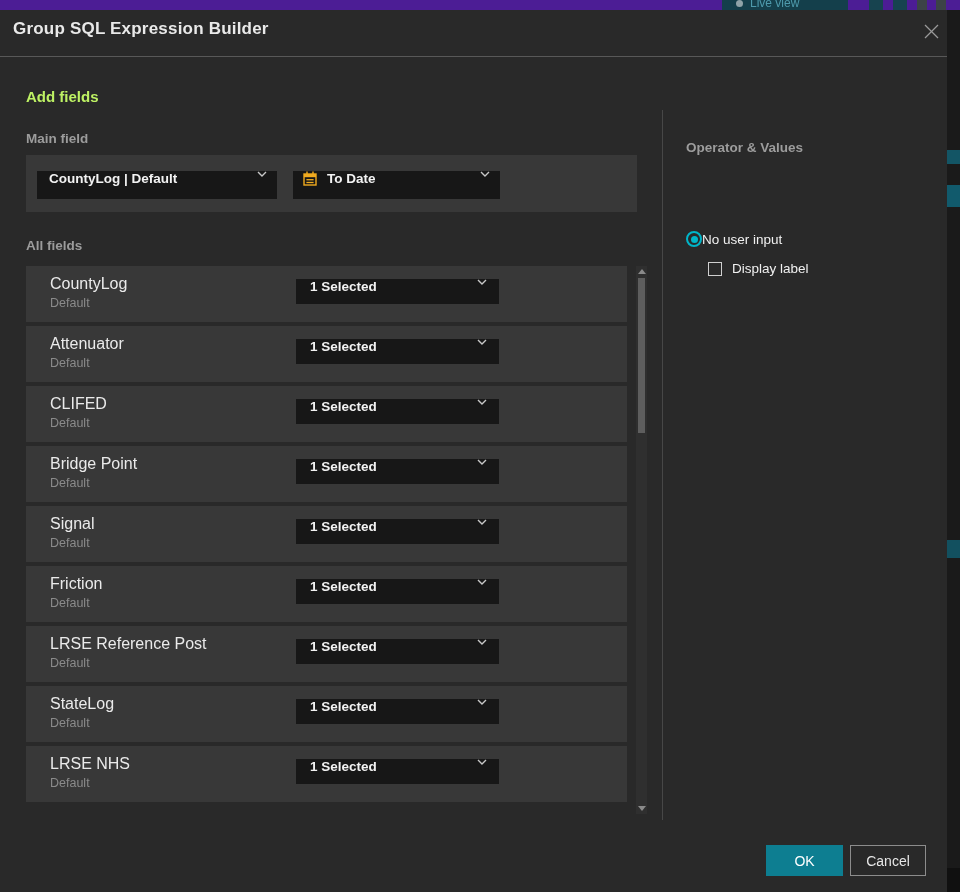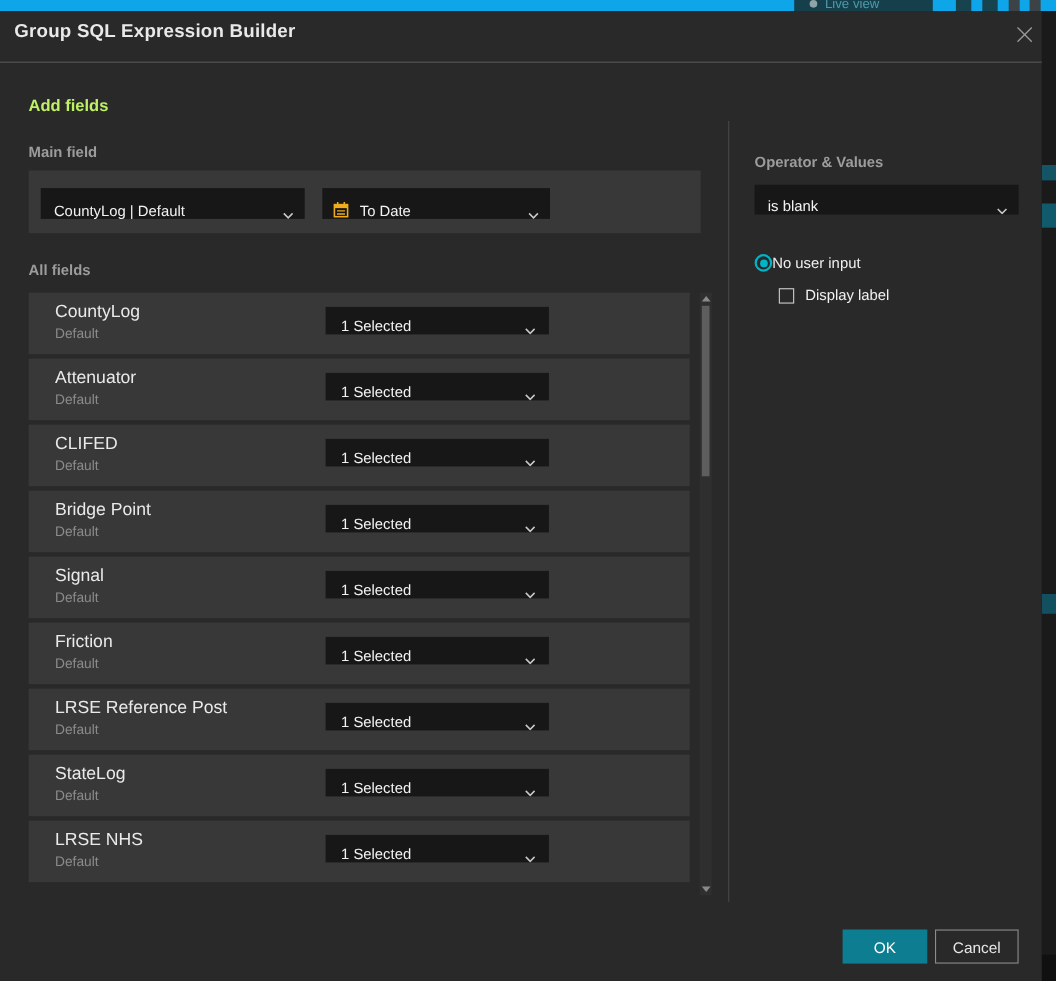--- a/index.html
+++ b/index.html
@@ -5,21 +5,21 @@
   html,body{margin:0;padding:0;}
   body{
     width:960px;height:892px;position:relative;overflow:hidden;
     background:#191919;
     font-family:"Liberation Sans","DejaVu Sans",sans-serif;
     -webkit-font-smoothing:antialiased;
   }
   .abs{position:absolute;}
 
   
-  .bg-strip{left:0;top:0;width:960px;height:10px;background:#0ea5e9;overflow:hidden;}
+  .bg-strip{left:0;top:0;width:960px;height:10px;background:#4c1d95;overflow:hidden;}
   .liveview-chip{position:absolute;left:722px;top:-18px;width:126px;height:28px;
     background:#143f4b;color:#4e9aac;font-size:12px;display:flex;align-items:center;gap:7px;
     padding-left:14px;box-sizing:border-box;}
   .liveview-dot{width:7px;height:7px;border-radius:50%;background:#8fa3a8;flex:0 0 auto;margin-top:14px;}
   .liveview-text{margin-top:14px;}
   .bg-frag{position:absolute;top:0;height:10px;}
 
   
   .right-strip{left:947px;top:10px;width:13px;height:882px;background:#1a1a1a;}
   .right-frag{position:absolute;left:0;width:13px;}
@@ -29,22 +29,22 @@
   .dialog-title{left:13px;top:9px;font-size:17px;font-weight:600;color:#e9e9e9;letter-spacing:.2px;}
   .close-btn{left:918px;top:8px;width:26px;height:26px;display:flex;align-items:center;justify-content:center;cursor:pointer;}
   .header-sep{left:0;top:46px;width:947px;height:1px;background:#585858;}
 
   .section-title{left:26px;top:78px;font-size:15px;font-weight:700;color:#bef264;}
   .group-label{font-size:13.5px;font-weight:700;color:#9c9c9c;}
 
   
   .mainfield-label{left:26px;top:121px;}
   .mainfield-panel{left:26px;top:145px;width:611px;height:57px;background:#383838;}
-  .dd{background:#171717;display:flex;align-items:flex-end;box-sizing:border-box;
-      color:#f2f2f2;font-size:13.5px;cursor:pointer;}
+  .dd{background:#171717;display:flex;align-items:flex-start;box-sizing:border-box;
+      color:#f2f2f2;font-size:13.5px;cursor:pointer;font-weight:bold;}
   .dd .dd-text{flex:1;padding-left:12px;white-space:nowrap;overflow:hidden;}
   .dd .chev{flex:0 0 auto;padding-right:10px;display:flex;align-items:center;}
   .dd-field{position:absolute;left:11px;top:16px;width:240px;height:28px;}
   .dd-date{position:absolute;left:267px;top:16px;width:207px;height:28px;}
   .dd-date .cal{flex:0 0 auto;padding-left:9px;display:flex;align-items:center;}
   .dd-date .dd-text{padding-left:9px;}
 
   
   .allfields-label{left:26px;top:228px;}
   .rows{left:26px;top:256px;width:601px;}
@@ -272,28 +272,20 @@
   <div class="abs scrollbar">
     <div class="scroll-up"></div>
     <div class="scroll-thumb"></div>
     <div class="scroll-down"></div>
   </div>
 
   <div class="abs v-divider"></div>
 
   <div class="abs group-label op-label">Operator &amp; Values</div>
 
-  <div class="abs dd dd-operator">
-    <span class="dd-text">is blank</span>
-    <span class="chev">
-      <svg width="10" height="6" viewBox="0 0 10 6">
-          <polyline points="1,1 5,5 9,1" fill="none" stroke="#c8c8c8" stroke-width="1.4"></polyline>
-        </svg>
-    </span>
-  </div>
 
   <div class="abs radio-row">
     <span class="radio-outer">
       <span class="radio-dot"></span>
     </span>
     <span class="radio-label">No user input</span>
   </div>
 
   <div class="abs check-row">
     <span class="checkbox"></span>

